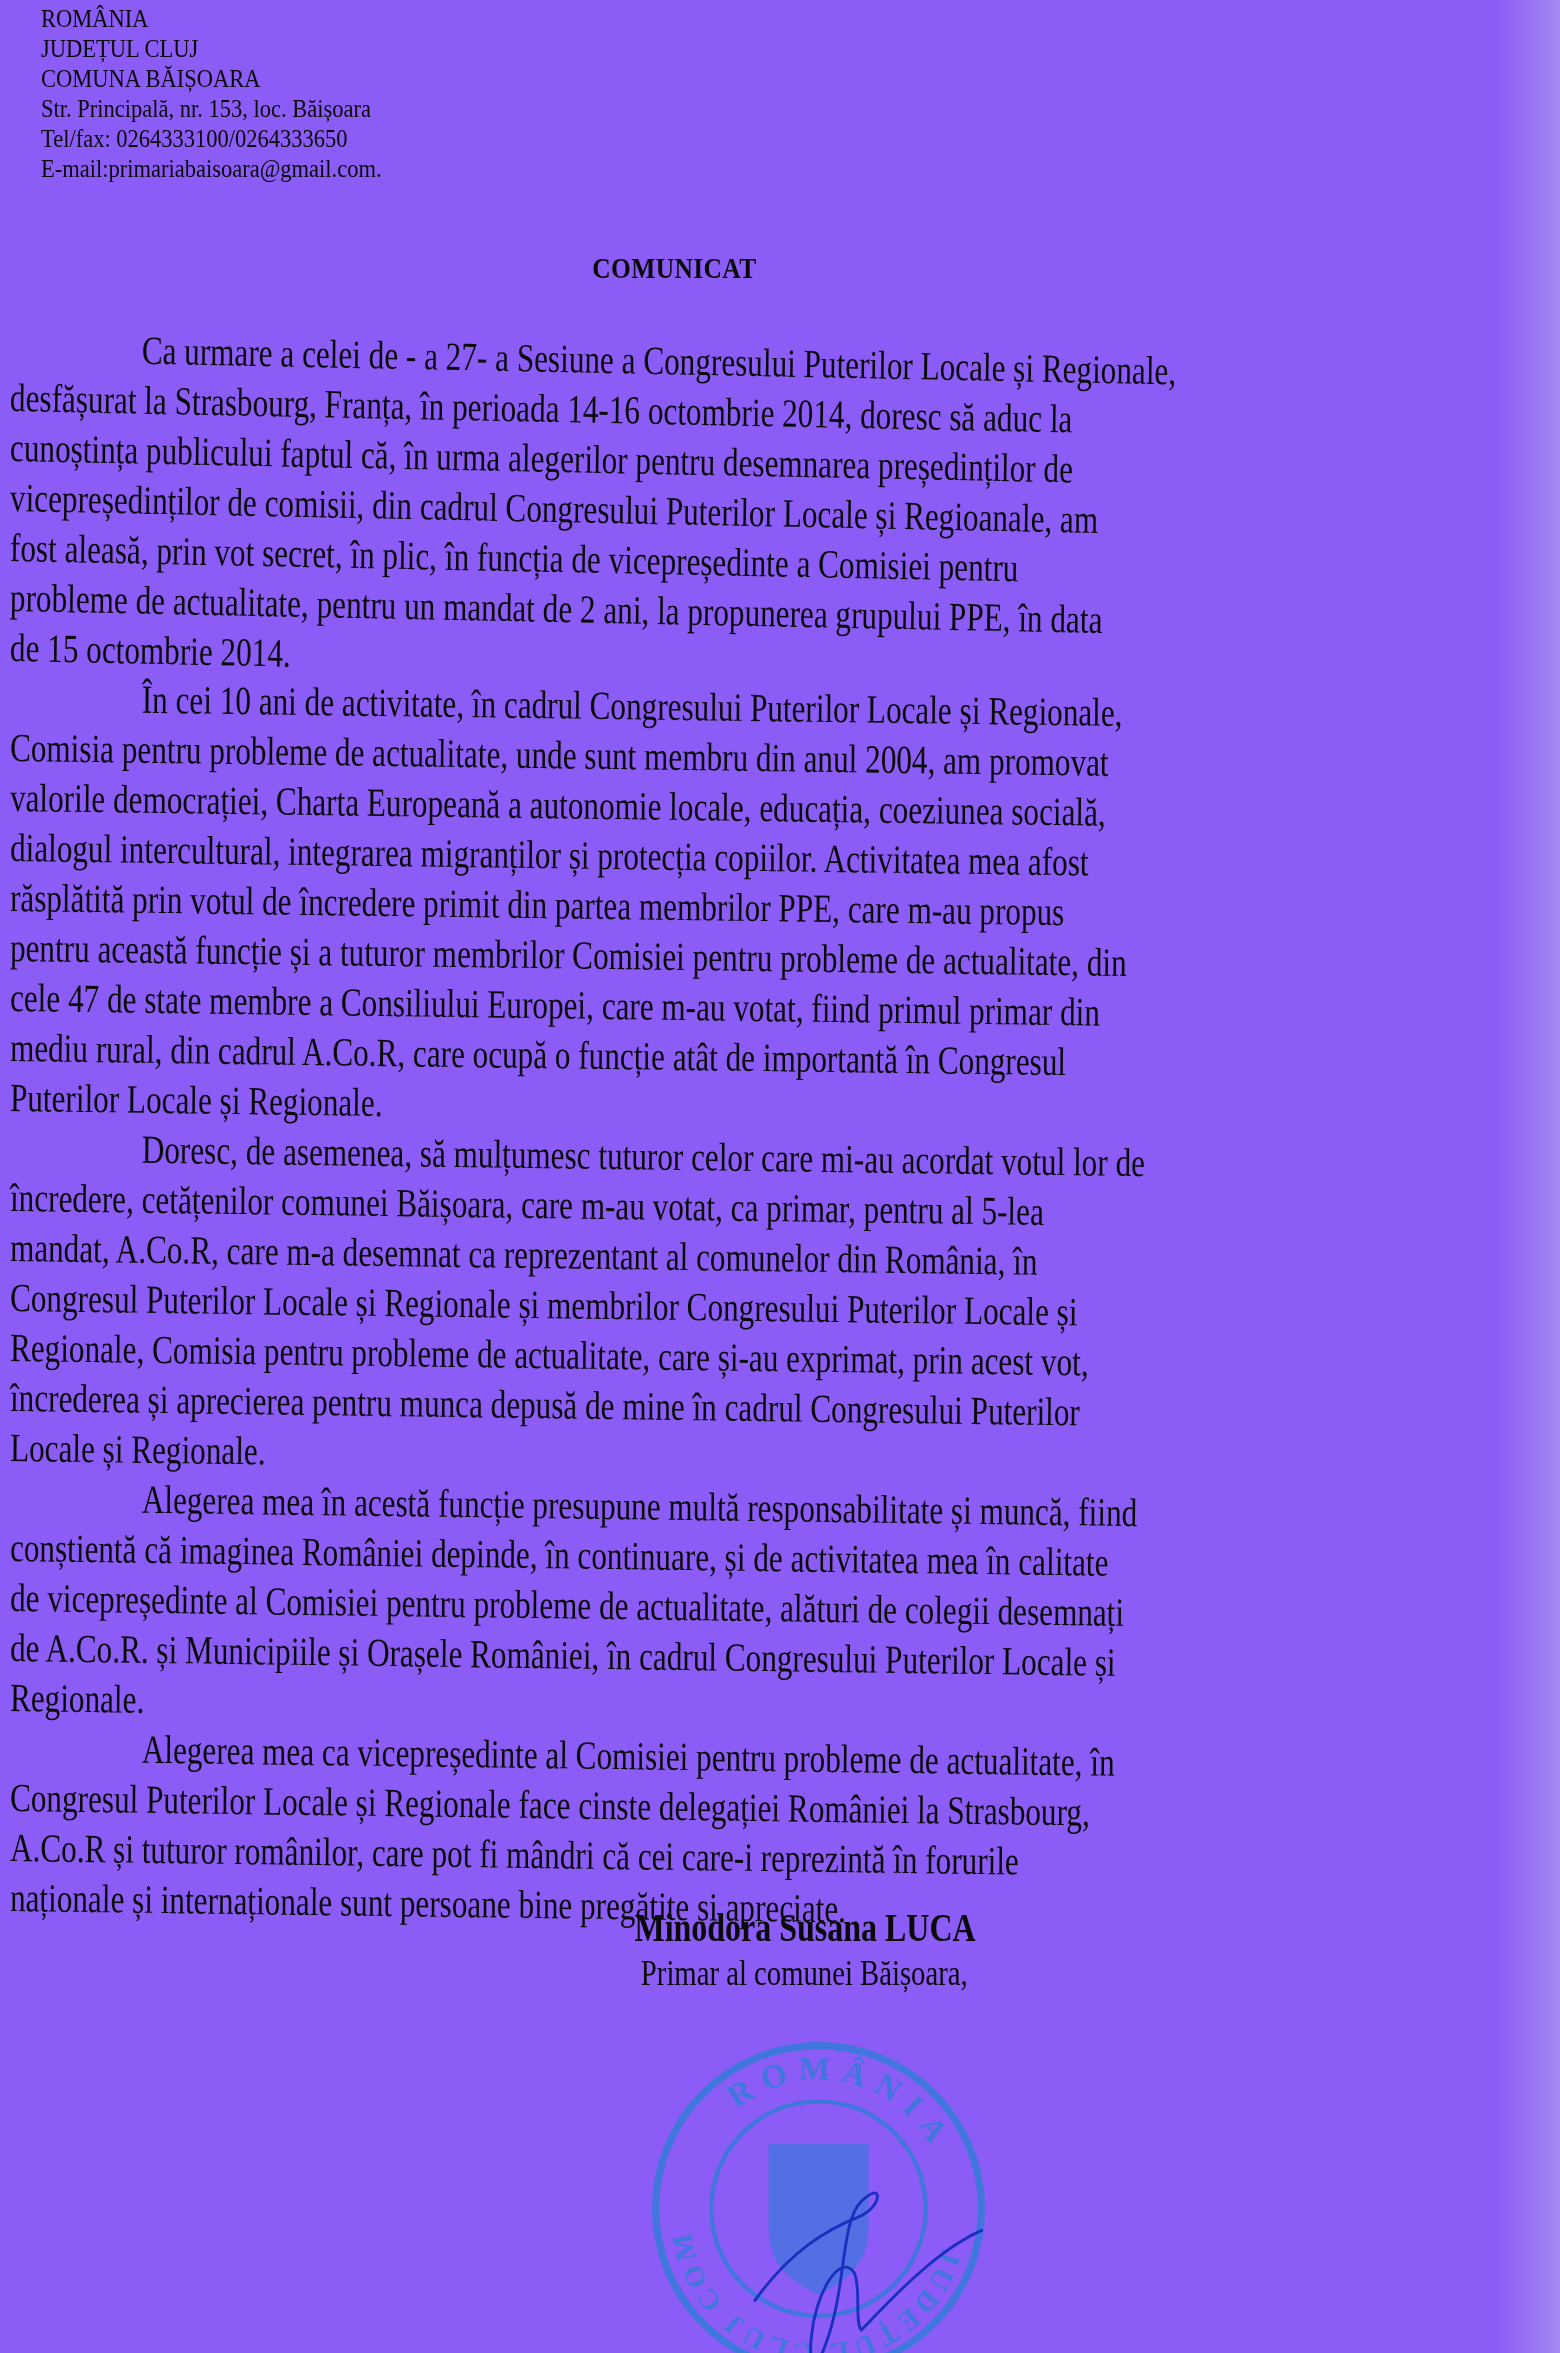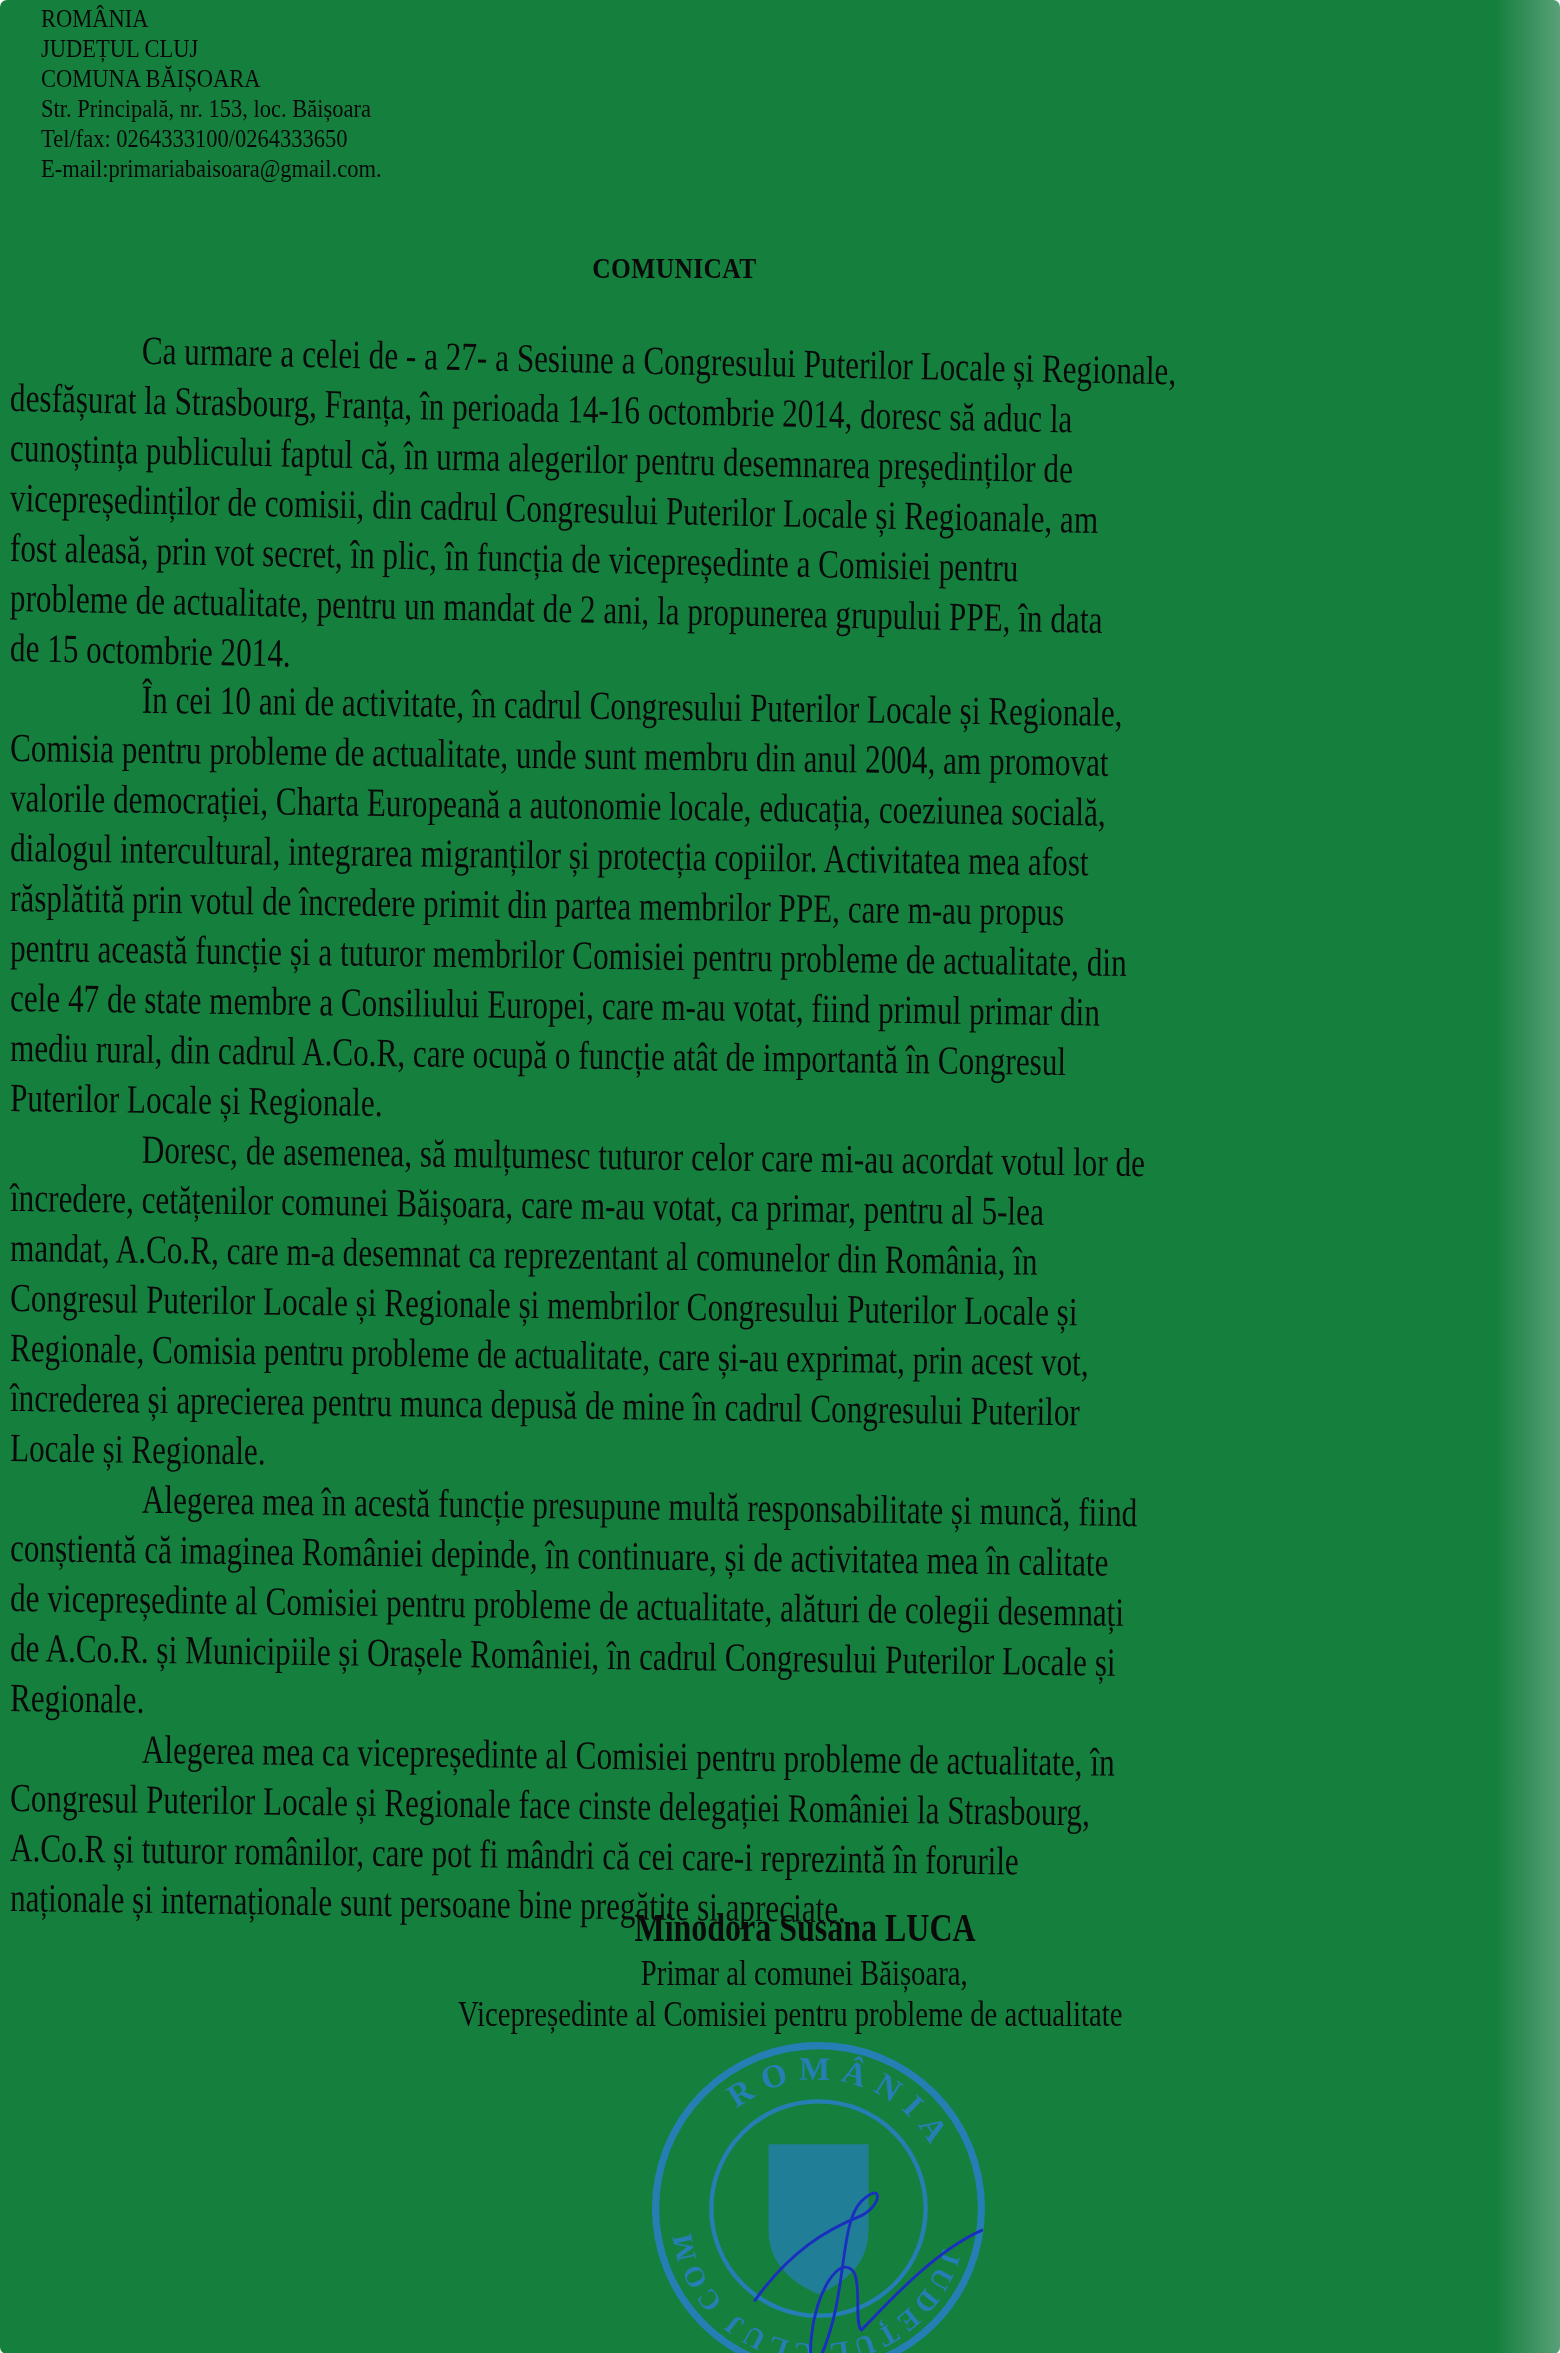--- a/index.html
+++ b/index.html
@@ -1,18 +1,18 @@
 <!DOCTYPE html>
 <html style="font-size:11.4px"><head>
 <meta charset="utf-8">
 <style>
   html, body { margin: 0; padding: 0; background: #ffffff; }
   body { width: 1560px; height: 2354px; position: relative; overflow: hidden;
          font-family: "Liberation Serif", "DejaVu Serif", serif; color: #0a0a0a; }
-  .page { position: absolute; inset: 0; background: #15803d; border-radius: 7px; }
+  .page { position: absolute; inset: 0; background: #8b5cf6; }
   .edge-shade { position: absolute; top: 0; right: 0; width: 64px; height: 100%;
                 background: linear-gradient(to right, rgba(255,255,255,0), rgba(214,220,232,0.35)); }
 
   
   .letterhead { position: absolute; left: 41px; top: 4.3px; font-size: 25px; line-height: 30px; }
   .letterhead div { white-space: nowrap; transform: scaleX(0.9); transform-origin: left center; }
 
   
   .title { position: absolute; left: 0; width: 1320px; top: 252px; text-align: center;
            font-weight: bold; font-size: 29px; letter-spacing: 0.4px; font-family: Liberation Serif, serif; }
@@ -104,23 +104,20 @@
       </div>
     </div>
 
   <div class="sig">
     <div class="row name">
       <span>Minodora Susana LUCA</span>
     </div>
     <div class="row role r1">
       <span>Primar al comunei Băișoara,</span>
     </div>
-    <div class="row role r3">
-      <span>Vicepreședinte al Comisiei pentru probleme de actualitate</span>
-    </div>
   </div>
 
   <svg class="stamp" viewBox="0 0 480 480">
     <g id="stamp-ink" opacity="0.78">
       <circle cx="240" cy="240" r="228" fill="none" stroke-width="10" stroke="#2a7fd6"></circle>
       <circle cx="240" cy="240" r="150" fill="none" stroke-width="6" stroke="#2a7fd6"></circle>
       <path d="M170 150 h140 v120 q0 60 -70 90 q-70 -30 -70 -90 z" stroke-width="0" opacity="0.75" fill="#2a7fd6"></path>
       <defs>
         <path id="arcTop" d="M60 240 A180 180 0 0 1 420 240" fill="#2a7fd6"></path>
         <path id="arcBottom" d="M420 250 A180 180 0 0 1 60 250" fill="#2a7fd6"></path>

